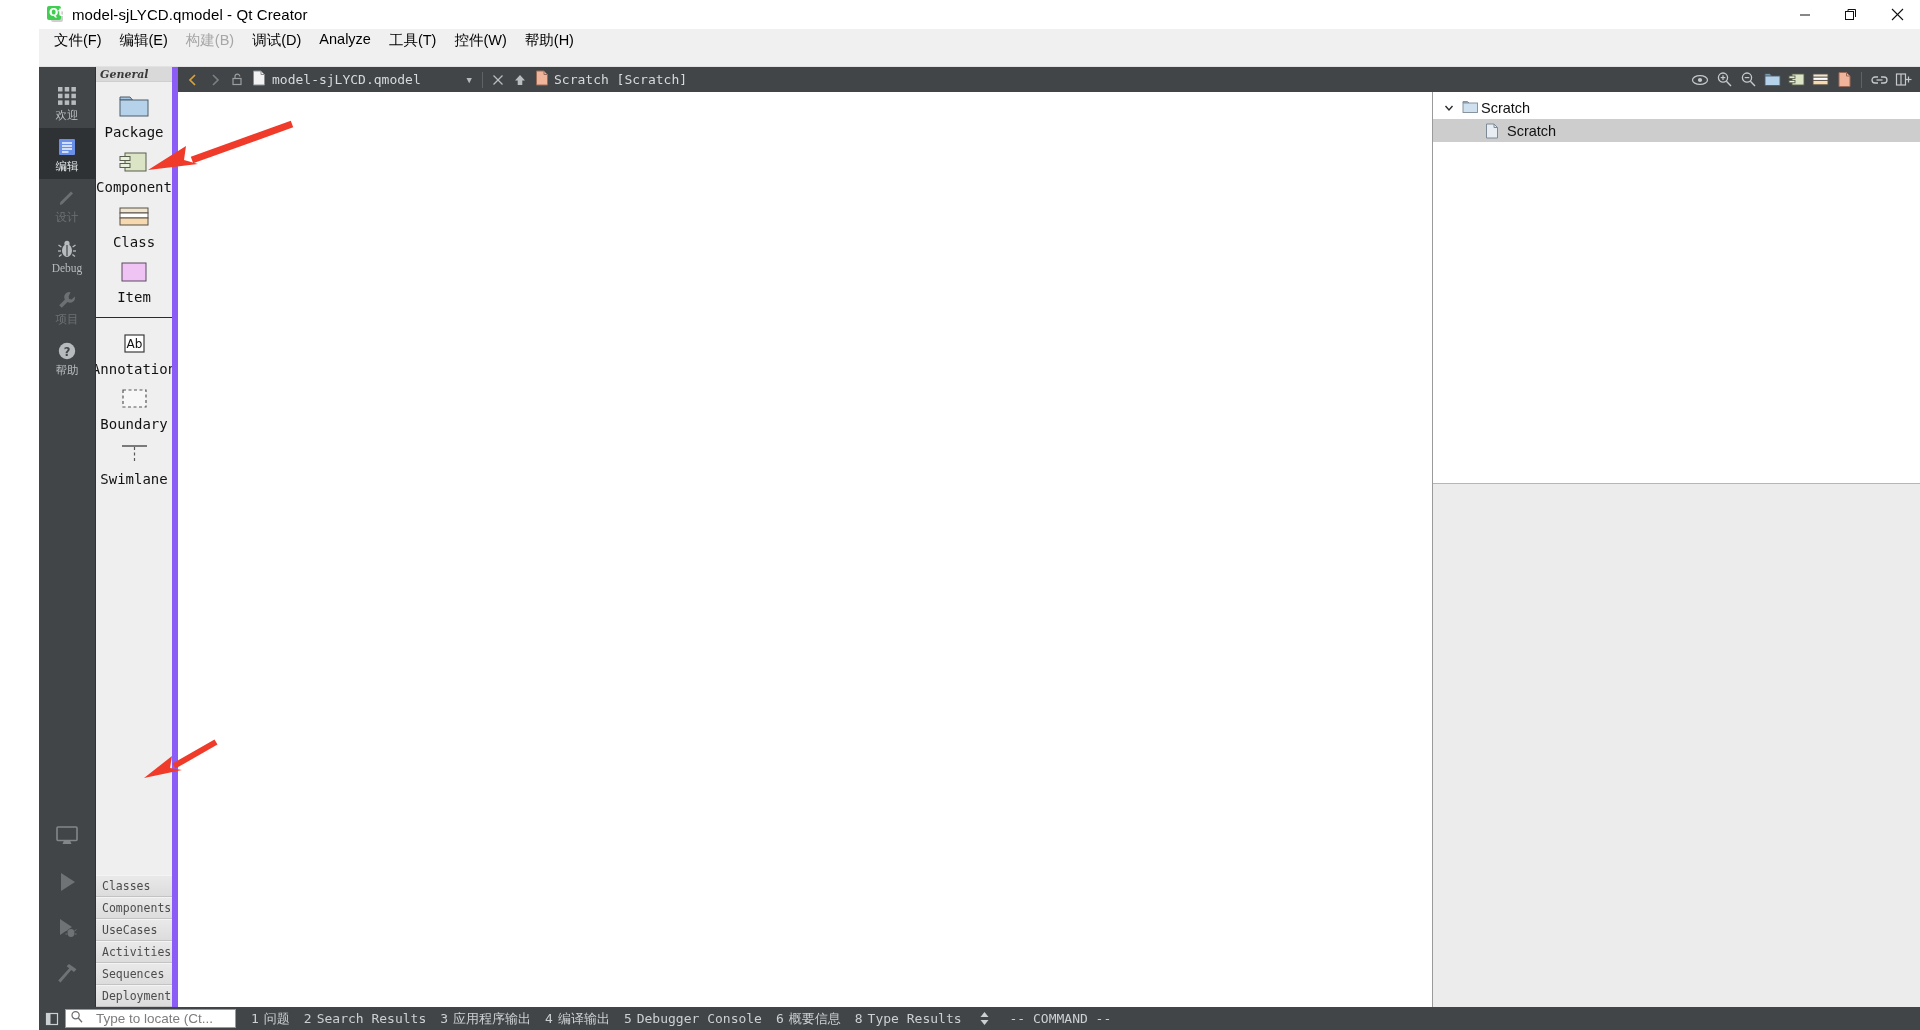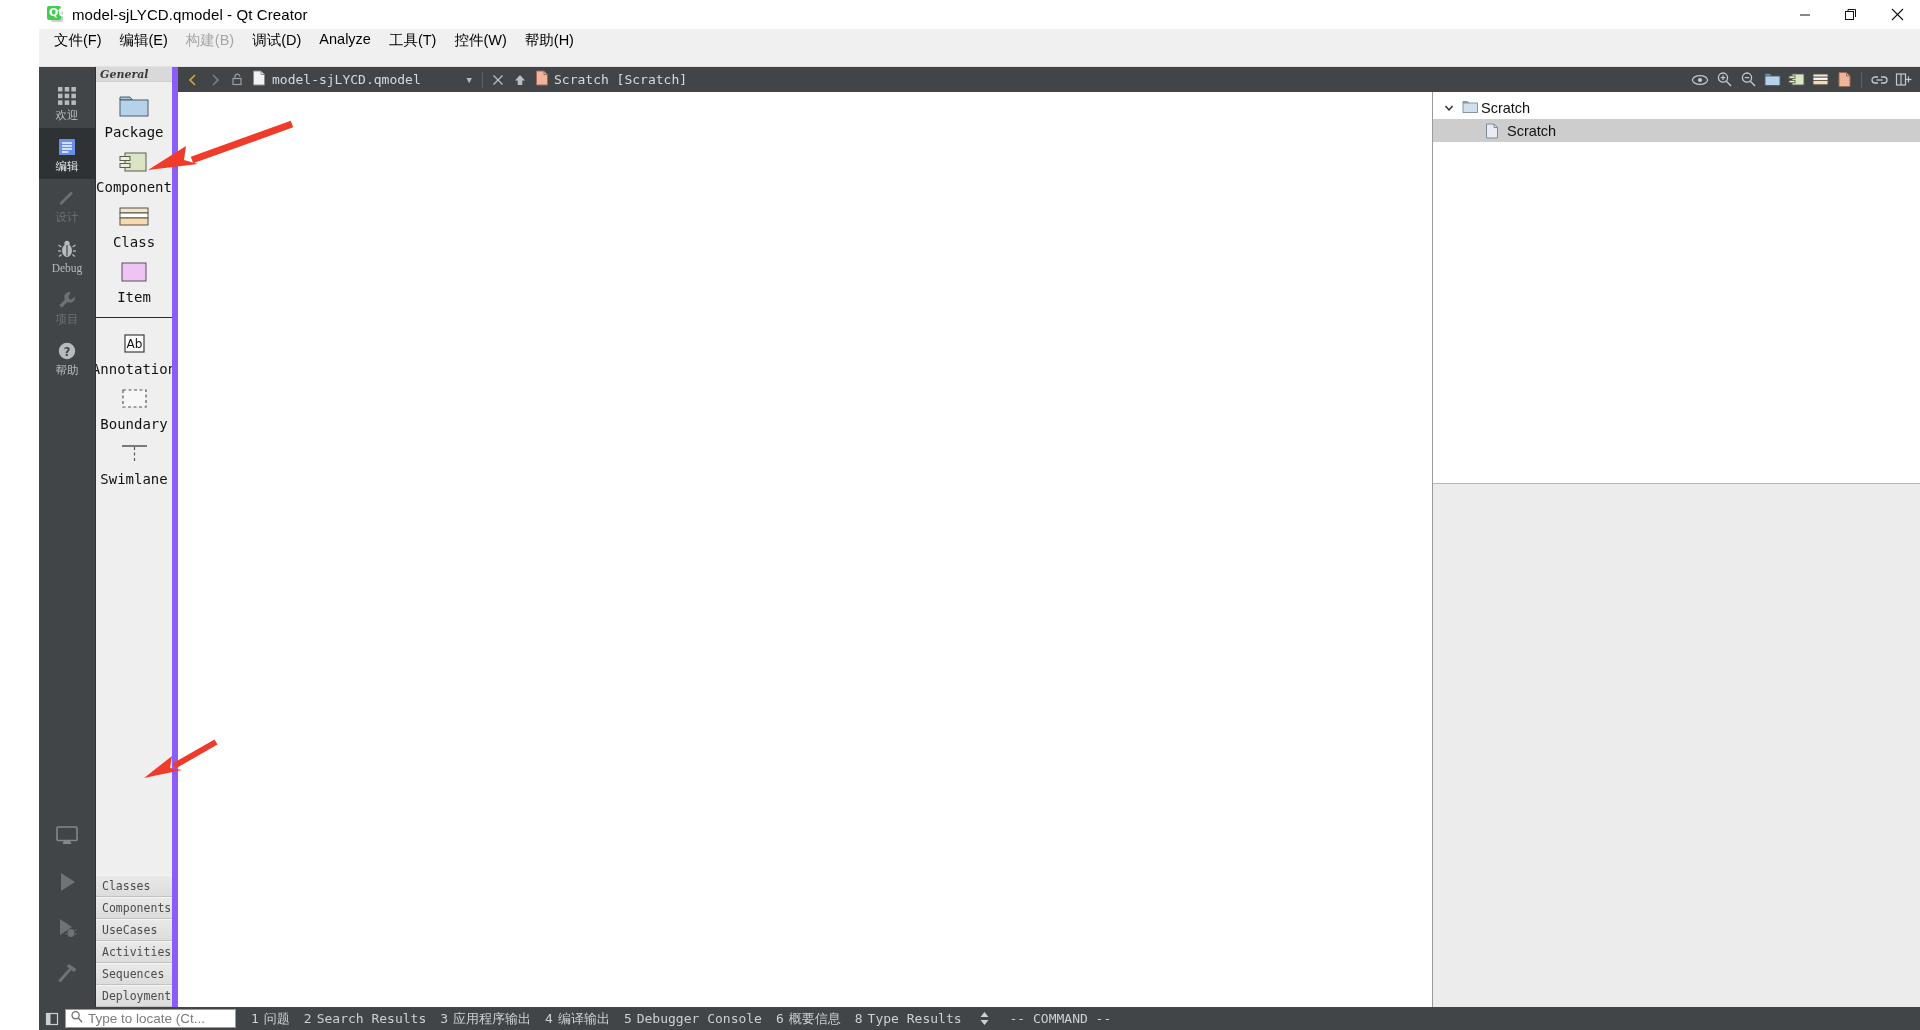--- a/index.html
+++ b/index.html
@@ -223,21 +223,21 @@
     gap: 0px;
   }
   .sb-toggle {
     width: 26px; height: 23px;
     display: flex; align-items: center; justify-content: center;
     cursor: default;
   }
   .locator {
     width: 171px; height: 19px;
     background: #ffffff; border: 1px solid #9a9a9a;
-    display: flex; align-items: center; gap: 4px;
+    display: flex; align-items: center; gap: 12px;
     padding-left: 4px; margin-right: 8px;
   }
   .locator .lp {
     color: #7d7d7d; font-size: 13.5px;
     font-family: "Liberation Sans", sans-serif;
     white-space: nowrap; overflow: hidden;
   }
   .sb-item {
     padding: 0 7px; height: 23px;
     display: flex; align-items: center;

